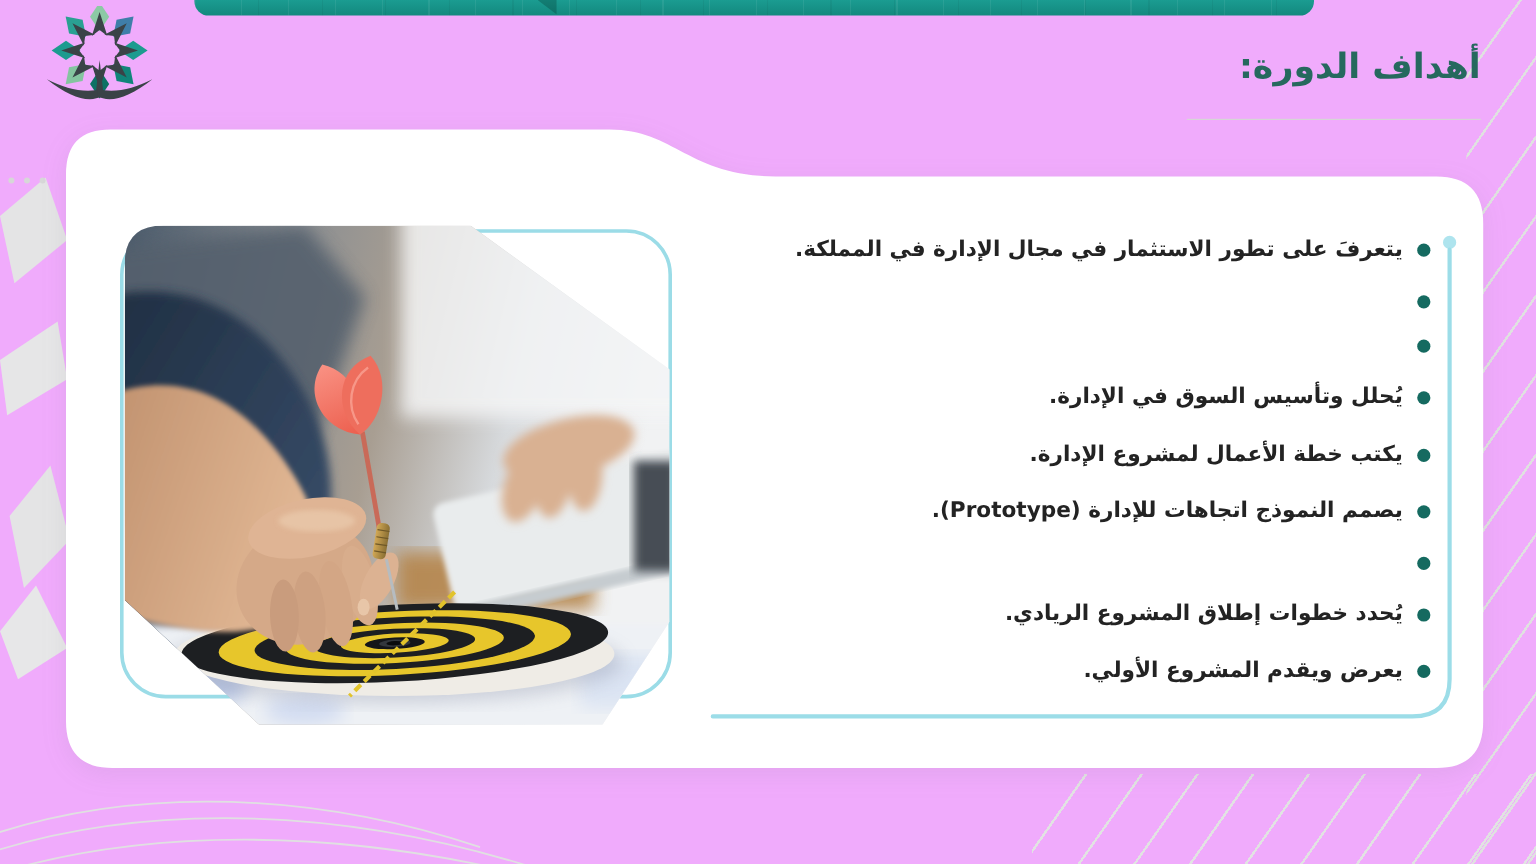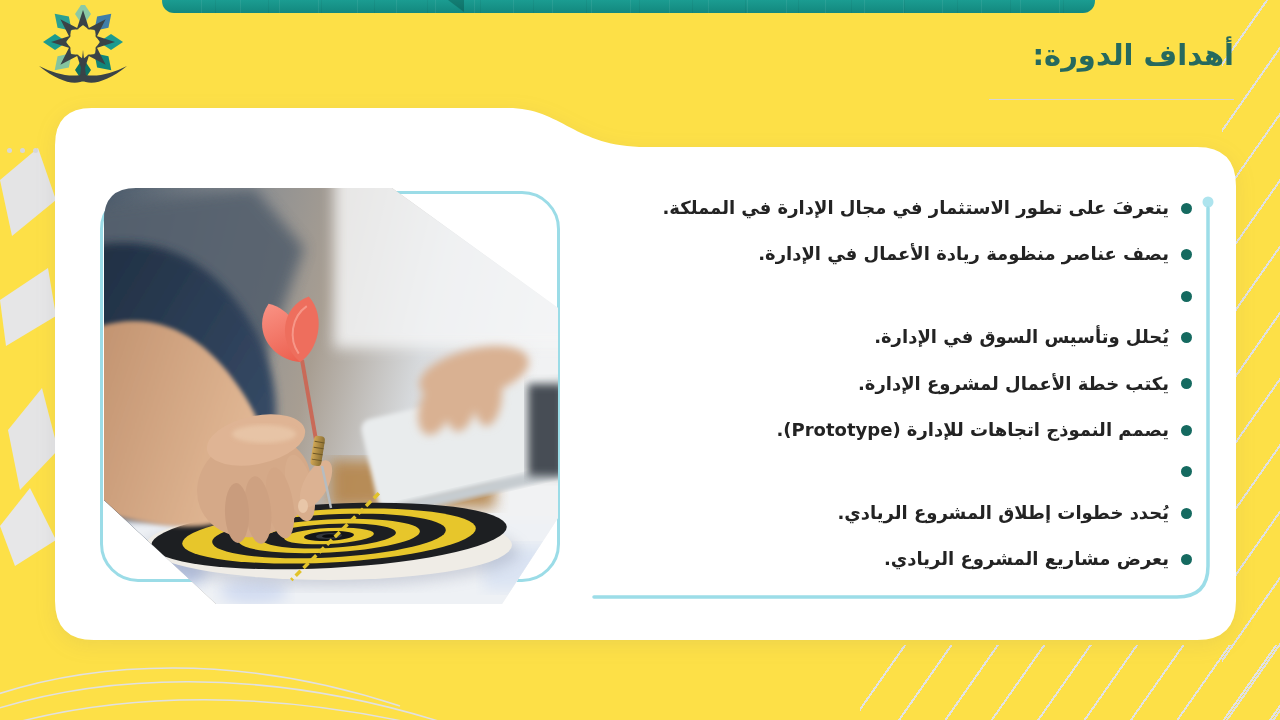--- a/index.html
+++ b/index.html
@@ -1,17 +1,17 @@
 <!DOCTYPE html>
 <html lang="ar"><head>
 <meta charset="utf-8">
 <style>
   html,body{margin:0;padding:0;background:#e9e9ea;}
   .stage{position:relative;width:1280px;height:720px;overflow:hidden;
-         background:#fde047;font-family:"DejaVu Sans",sans-serif;}
+         background:#f0abfc;font-family:"DejaVu Sans",sans-serif;}
   
   .diag-lines{position:absolute;top:0;right:0;width:58px;height:720px;
     background:repeating-linear-gradient(125deg,transparent 0 36px,#e0e0e1 36px 38px);}
   .diag-lines-bottom{position:absolute;right:0;bottom:0;width:420px;height:75px;
     background:repeating-linear-gradient(125deg,transparent 0 36px,#e2e2e3 36px 38px);}
   .watermark{position:absolute;left:0;top:128px;}
   .waves{position:absolute;left:0;top:638px;}
   .dots-row{position:absolute;left:7px;top:148px;display:flex;gap:8px;}
   .dots-row span{width:5px;height:5px;border-radius:50%;background:#d7d7d8;}
   
@@ -214,21 +214,20 @@
     </g>
   </svg>
 
   <ul class="objectives">
     <li class="objective">
       <span class="dot"></span>
       <span class="txt">يتعرفَ على تطور الاستثمار في مجال الإدارة في المملكة.</span>
       </li>
     <li class="objective">
       <span class="dot"></span>
-      <span class="txt">يصف عناصر منظومة ريادة الأعمال في الإدارة.</span>
       </li>
     <li class="objective">
       <span class="dot"></span>
       </li>
     <li class="objective">
       <span class="dot"></span>
       <span class="txt">يُحلل وتأسيس السوق في الإدارة.</span>
       </li>
     <li class="objective">
       <span class="dot"></span>
@@ -240,21 +239,21 @@
       </li>
     <li class="objective">
       <span class="dot"></span>
       </li>
     <li class="objective">
       <span class="dot"></span>
       <span class="txt">يُحدد خطوات إطلاق المشروع الريادي.</span>
       </li>
     <li class="objective">
       <span class="dot"></span>
-      <span class="txt">يعرض مشاريع المشروع الريادي.</span>
+      <span class="txt">يعرض ويقدم المشروع الأولي.</span>
       </li>
   </ul>
 
   <svg class="accent-line" width="1280" height="720" viewBox="0 0 1280 720">
     <circle cx="1208" cy="202" r="5.5" fill="#aee4ee"></circle>
     <path d="M1208 208 L1208 566 Q1208 597 1177 597 L594 597" fill="none" stroke="#9cdde8" stroke-width="3.5" stroke-linecap="round"></path>
   </svg>
 
 </div>
 

